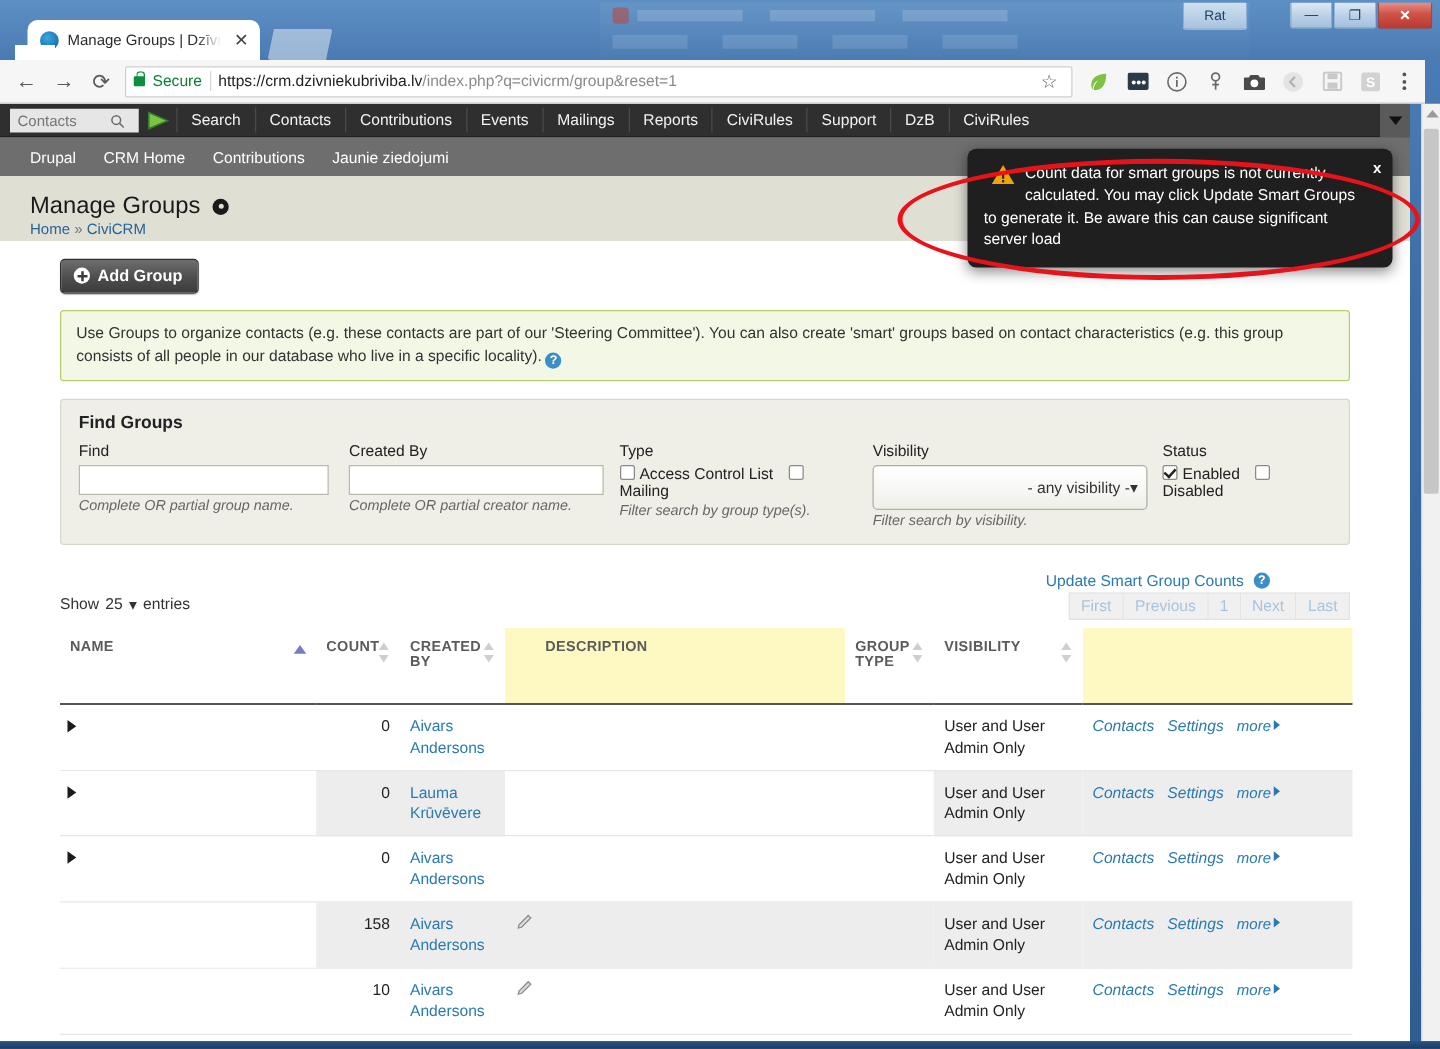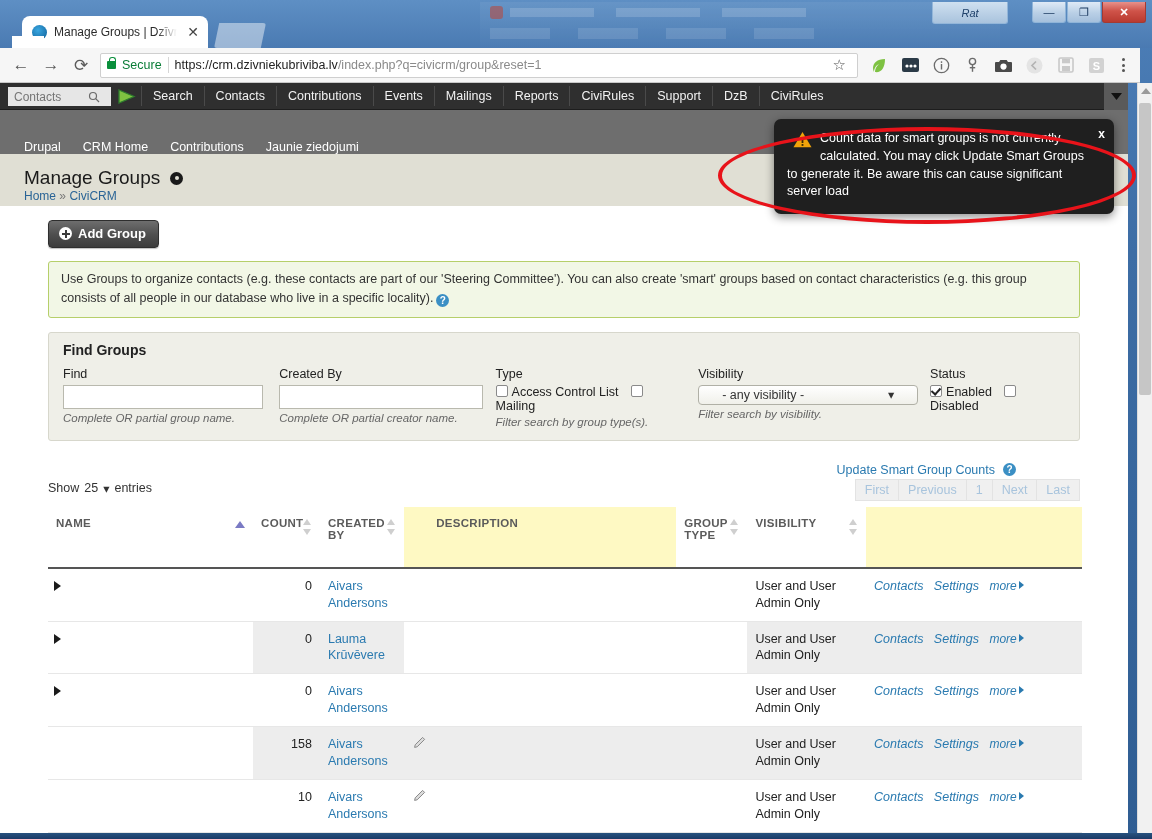--- a/index.html
+++ b/index.html
@@ -42,25 +42,25 @@
     color:#fff; font-size:11px; font-family:"Liberation Sans",sans-serif;
     background: linear-gradient(180deg,#dfeaf6 0%, #b9cfe6 55%, #a5c0dc 100%);
     color:#1d3b60;
   }
   .wbtn.close {
     width:44px;
     background: linear-gradient(180deg,#e8918a 0%, #cf5349 45%, #b93a30 100%);
     color:#fff; border-color:#a33a32; font-weight:bold;
   }
   #rat-btn {
-    position:absolute; right:144px; top:2px;
-    width:76px; height:22px; border:1px solid #93b6d9; border-top:none;
+    position:absolute; right:154px; top:2px;
+    width:52px; height:22px; border:1px solid #93b6d9; border-top:none;
     border-radius:0 0 3px 3px;
     background: linear-gradient(180deg,#cfe0f0,#a9c3dd);
-    color:#20426b; font-size:11px; display:flex;align-items:center;justify-content:center;font-style:italic;
+    color:#20426b; font-size:11px; display:flex;align-items:center;justify-content:center;
   }
 
   
   #tabstrip { position:absolute; left:0; top:16px; width:1140px; height:32px; }
   #tab {
     position:absolute; left:22px; top:0; width:186px; height:32px;
     background:#fff; border-radius:8px 8px 0 0;
     display:flex; align-items:center; padding:0 6px 0 10px; gap:7px;
   }
   #tab:before, #tab:after {
@@ -131,21 +131,21 @@
     display:flex; align-items:center; padding:0 11px;
     color:#f2f2f2; font-size:12.5px; white-space:nowrap;
   }
   #civi-caret {
     position:absolute; right:0; top:0; width:24px; height:27px;
     background:#5a5a5a; display:flex;align-items:center;justify-content:center;
   }
 
   
   #shortbar {
-    height:44px; background:#6e6e6e; display:flex; align-items:flex-end;
+    height:31px; background:#6e6e6e; display:flex; align-items:center;
     padding-left:24px; gap:22px; position:relative;
   }
   #shortbar a { color:#fff; font-size:12.5px; text-decoration:none; }
   #editshort { position:absolute; right:14px; color:#4a4a4a; font-size:12.5px; }
 
   
   #titleband { background:#e0dfd4; padding:10px 0 0 24px; height:52px; position:relative;}
   #crumb { font-size:12px; color:#3a3a3a; }
   #crumb a { color:#2a6496; text-decoration:none; }
   #crumb .sepc { color:#777; }
@@ -191,23 +191,23 @@
   .flabel { font-size:12.5px; color:#222; margin-bottom:4px; }
   .finput { height:24px; border:1px solid #b9b9ae; background:#fff; }
   .fhint { font-size:11.5px; color:#666; font-style:italic; margin-top:3px; }
   .cbrow { display:flex; align-items:flex-start; flex-wrap:wrap; width:165px; gap:0 4px;}
   .cbx { width:12px;height:12px;border:1px solid #8a8a8a;background:#fff;display:inline-block;
          border-radius:2px; vertical-align:-2px; position:relative; flex:0 0 auto;}
   .cbx.on:after{content:'';position:absolute;left:2px;top:0px;width:4px;height:7px;
       border:solid #222; border-width:0 2px 2px 0; transform:rotate(42deg);}
   .cblabel { font-size:12.5px; color:#222; }
   .selectbox {
-    width:220px;height:20px;border:1px solid #b0b0a6;border-radius:4px;
+    width:220px;height:36px;border:1px solid #b0b0a6;border-radius:4px;
     background:linear-gradient(180deg,#ffffff 0%,#f0f0ea 100%);
-    display:flex;align-items:center;justify-content:space-between;padding:0 23px;
+    display:flex;align-items:center;justify-content:flex-end;padding:0 7px;
     font-size:12.5px;color:#333;
   }
 
   
   #smartlink {
     position:absolute; right:64px; top:6px; font-size:12.5px; color:#2a7ab0; display:flex; align-items:flex-start; gap:5px;
   }
   #tabletools { position:relative; margin:16px 48px 0 48px; height:50px; }
   #showentries { position:absolute; left:0; top:24px; font-size:12.5px; color:#333; display:flex; gap:5px; align-items:center; }
   #pager { position:absolute; right:0; top:22px; display:flex; }

